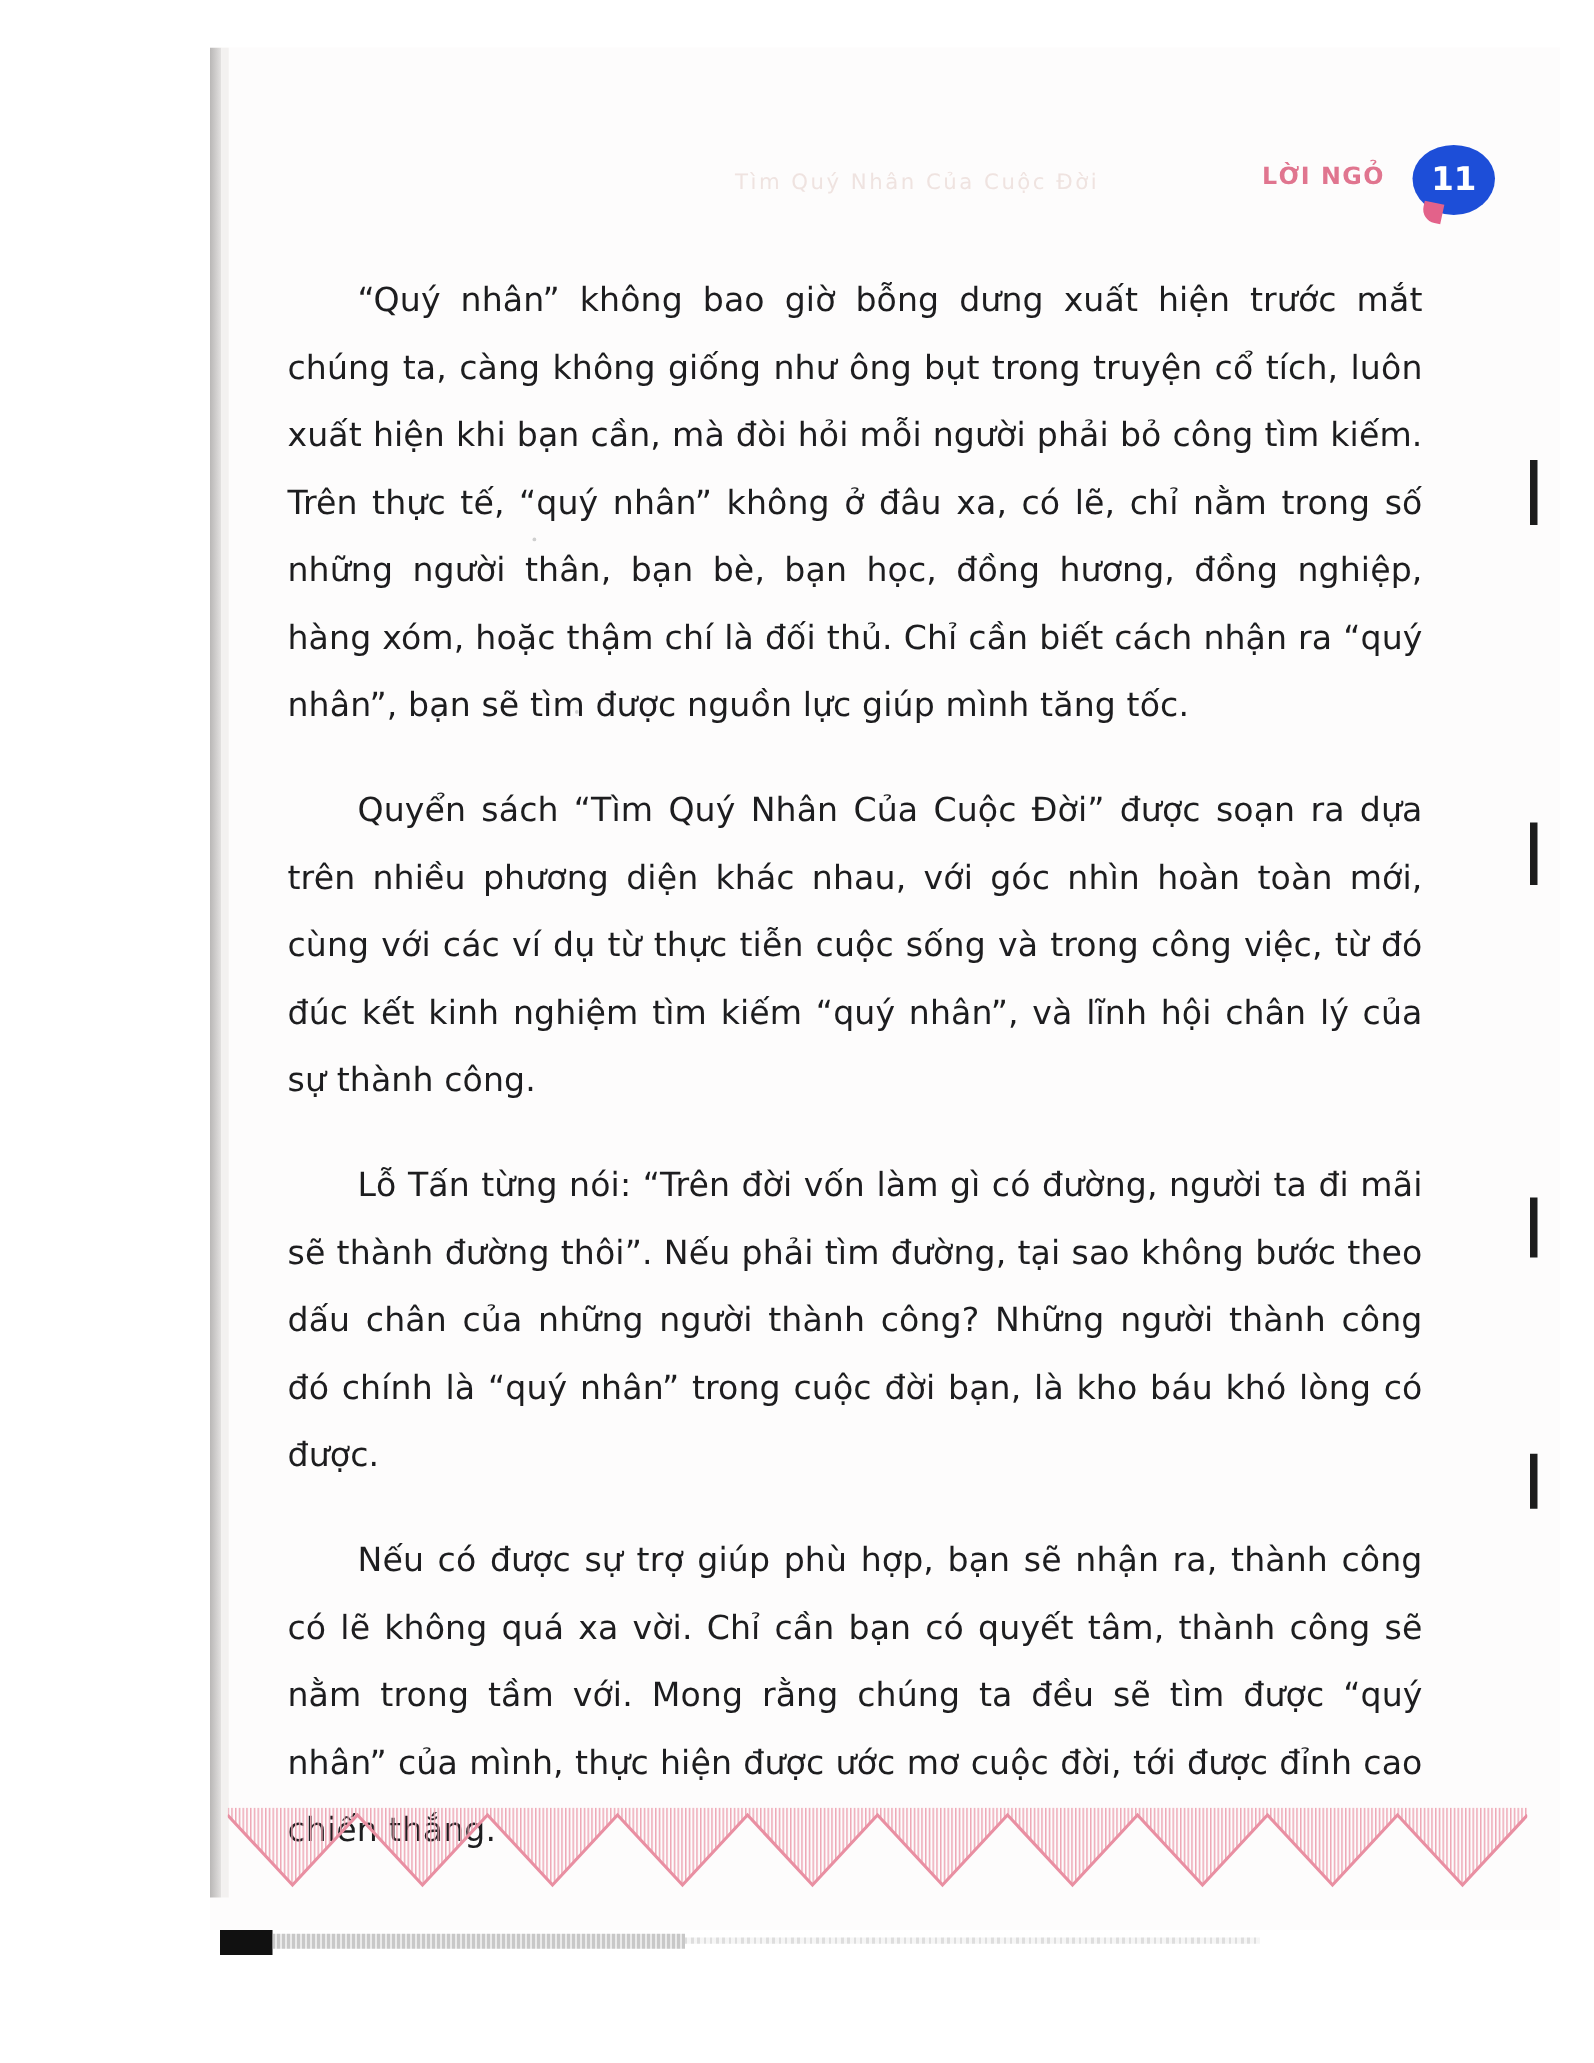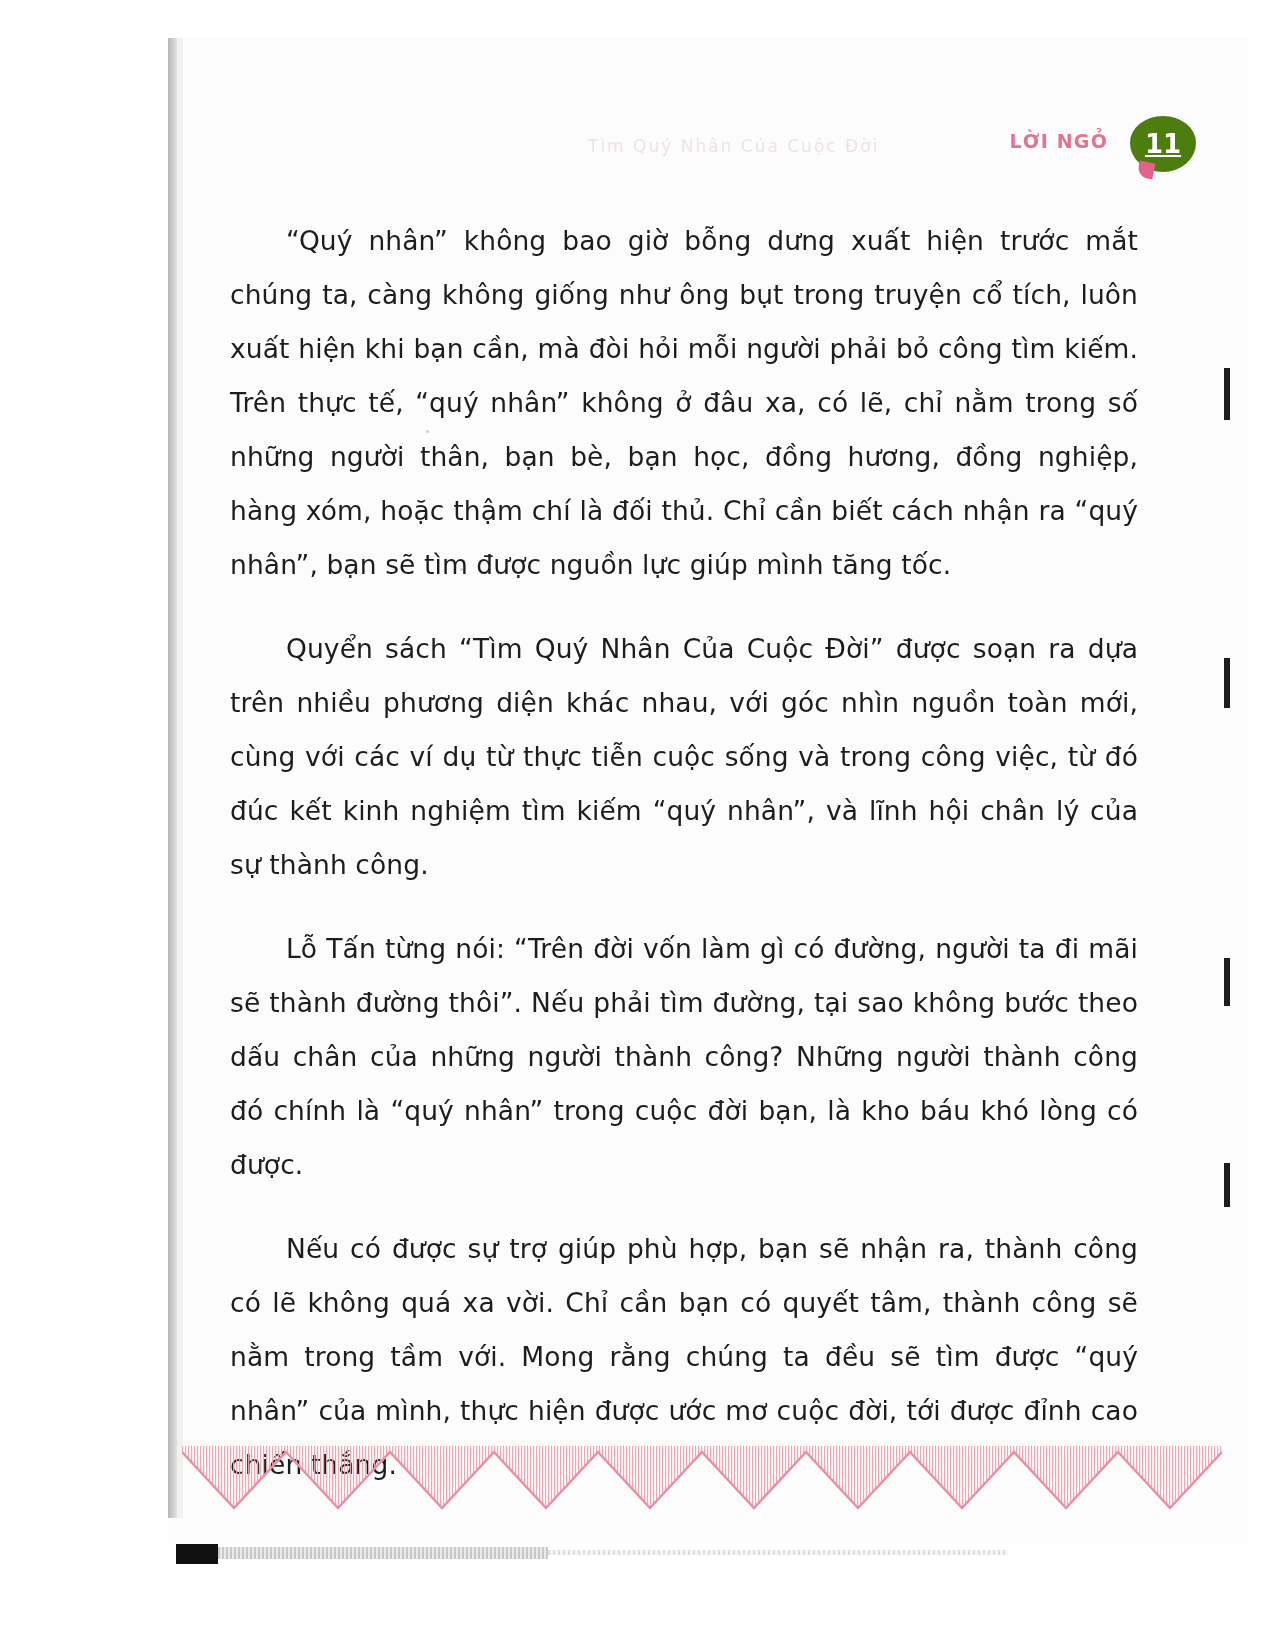--- a/index.html
+++ b/index.html
@@ -105,30 +105,29 @@
     font-weight: bold;
     letter-spacing: 1.2px;
     color: #e0758f;
   }
   .page-number-badge {
     position: absolute;
     right: 52px;
     top: 78px;
     width: 66px;
     height: 56px;
-    background: #4d7c0f;
+    background: #1d4ed8;
     border-radius: 50% 50% 50% 50% / 48% 48% 52% 52%;
     display: flex;
     align-items: center;
     justify-content: center;
     color: #ffffff;
     font-size: 26px;
     font-weight: bold;
     font-family: "DejaVu Sans", sans-serif;
-    text-decoration: underline;
   }
   .page-number-badge::after {
     content: "";
     position: absolute;
     left: 8px;
     bottom: -6px;
     width: 16px;
     height: 16px;
     background: #e3628a;
     border-radius: 0 0 0 70%;
@@ -201,21 +200,21 @@
 
   <div class="ghost-text">Tìm Quý Nhân Của Cuộc Đời</div>
 
   <div class="page-header">
     <span class="header-label">LỜI NGỎ</span>
   </div>
   <div class="page-number-badge">11</div>
 
   <div class="body-copy">
     <p>“Quý nhân” không bao giờ bỗng dưng xuất hiện trước mắt chúng ta, càng không giống như ông bụt trong truyện cổ tích, luôn xuất hiện khi bạn cần, mà đòi hỏi mỗi người phải bỏ công tìm kiếm. Trên thực tế, “quý nhân” không ở đâu xa, có lẽ, chỉ nằm trong số những người thân, bạn bè, bạn học, đồng hương, đồng nghiệp, hàng xóm, hoặc thậm chí là đối thủ. Chỉ cần biết cách nhận ra “quý nhân”, bạn sẽ tìm được nguồn lực giúp mình tăng tốc.</p>
-    <p>Quyển sách “Tìm Quý Nhân Của Cuộc Đời” được soạn ra dựa trên nhiều phương diện khác nhau, với góc nhìn nguồn toàn mới, cùng với các ví dụ từ thực tiễn cuộc sống và trong công việc, từ đó đúc kết kinh nghiệm tìm kiếm “quý nhân”, và lĩnh hội chân lý của sự thành công.</p>
+    <p>Quyển sách “Tìm Quý Nhân Của Cuộc Đời” được soạn ra dựa trên nhiều phương diện khác nhau, với góc nhìn hoàn toàn mới, cùng với các ví dụ từ thực tiễn cuộc sống và trong công việc, từ đó đúc kết kinh nghiệm tìm kiếm “quý nhân”, và lĩnh hội chân lý của sự thành công.</p>
     <p>Lỗ Tấn từng nói: “Trên đời vốn làm gì có đường, người ta đi mãi sẽ thành đường thôi”. Nếu phải tìm đường, tại sao không bước theo dấu chân của những người thành công? Những người thành công đó chính là “quý nhân” trong cuộc đời bạn, là kho báu khó lòng có được.</p>
     <p>Nếu có được sự trợ giúp phù hợp, bạn sẽ nhận ra, thành công có lẽ không quá xa vời. Chỉ cần bạn có quyết tâm, thành công sẽ nằm trong tầm với. Mong rằng chúng ta đều sẽ tìm được “quý nhân” của mình, thực hiện được ước mơ cuộc đời, tới được đỉnh cao chiến thắng.</p>
   </div>
 
   <div class="speck" style="left:258px; top:392px;"></div>
   <div class="speck" style="left:292px; top:530px;"></div>
 
   <div class="footer-ornament">
     <svg width="1040" height="86" viewBox="0 0 1040 86" xmlns="http://www.w3.org/2000/svg">
       <defs>

